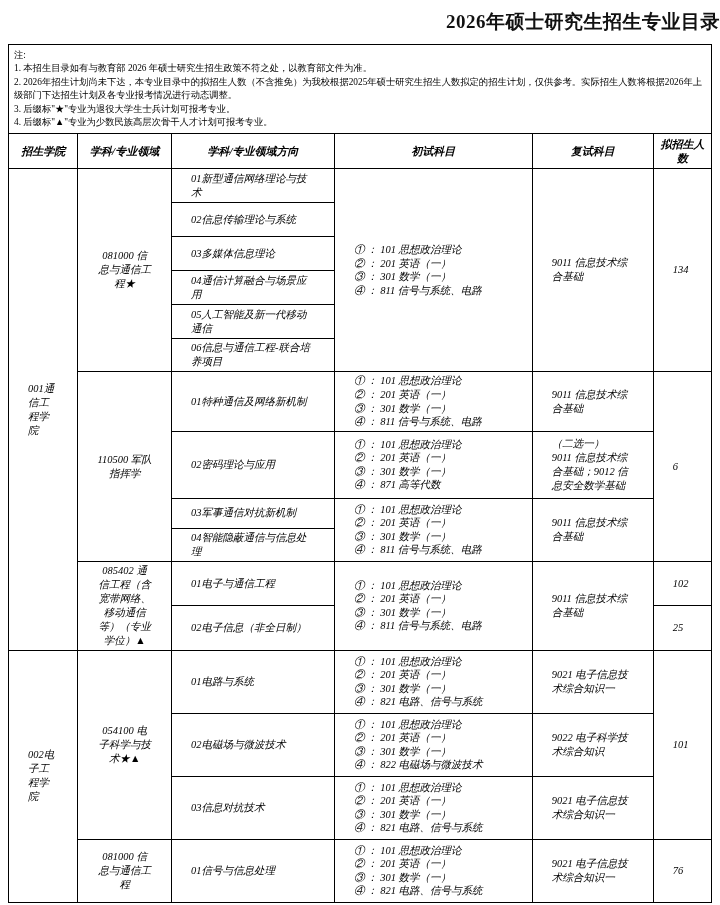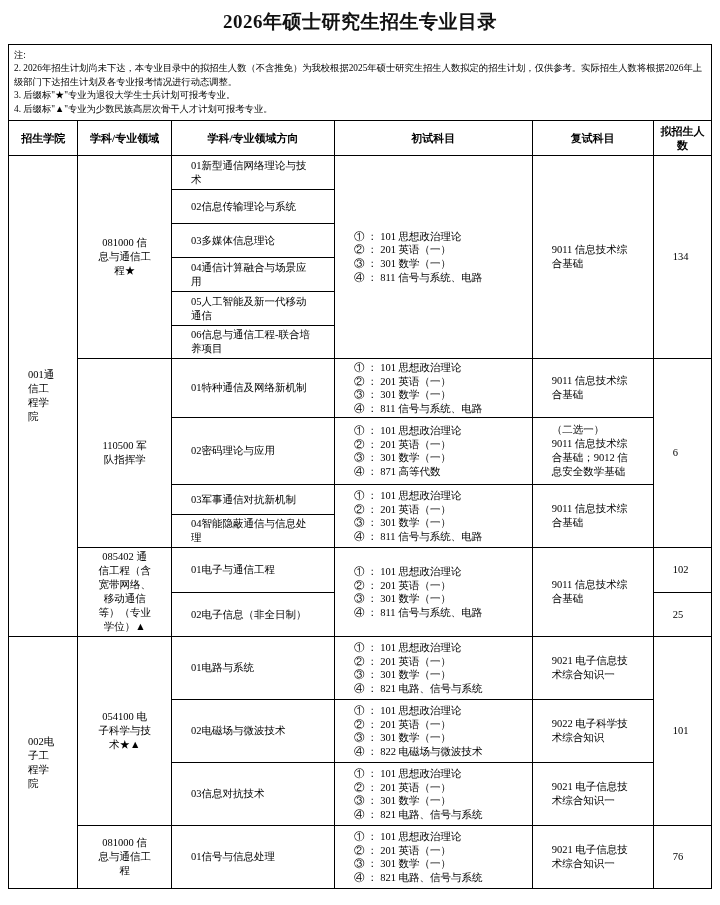--- a/index.html
+++ b/index.html
@@ -14,21 +14,21 @@
     color: #000000;
     overflow: hidden;
   }
   .page {
     width: 720px;
     height: 905px;
     position: relative;
     box-sizing: border-box;
   }
   .doc-title {
-    text-align: center;
+    text-align: right;
     font-size: 19px;
     font-weight: bold;
     letter-spacing: 0.5px;
     color: #111111;
     padding-top: 9px;
     padding-bottom: 9px;
     font-family: "Liberation Serif", "DejaVu Serif", serif;
   }
   .notes-box {
     margin: 0 8px;
@@ -43,20 +43,21 @@
     line-height: 13.4px;
     font-family: "Liberation Serif", "DejaVu Serif", serif;
     color: #000;
     white-space: normal;
   }
   table.catalog {
     margin: 0 8px;
     border-collapse: collapse;
     width: 704px;
     table-layout: fixed;
+    font-style: italic;
   }
   table.catalog td, table.catalog th {
     border: 1px solid #000000;
     vertical-align: middle;
     padding: 2px 19px;
     font-size: 10.5px;
     line-height: 14px;
     font-family: "Liberation Serif", "DejaVu Serif", serif;
     box-sizing: border-box;
     word-break: break-all;
@@ -90,20 +91,21 @@
 </style>
 </head>
 <body>
 
 <div class="page">
 
   <div class="doc-title">2026年硕士研究生招生专业目录</div>
 
   <div class="notes-box">
     <p>注:</p>
+    <p>1. 本招生目录如有与教育部 2026 年硕士研究生招生政策不符之处，以教育部文件为准。</p>
     <p>2. 2026年招生计划尚未下达，本专业目录中的拟招生人数（不含推免）为我校根据2025年硕士研究生招生人数拟定的招生计划，仅供参考。实际招生人数将根据2026年上级部门下达招生计划及各专业报考情况进行动态调整。</p>
     <p>3. 后缀标"★"专业为退役大学生士兵计划可报考专业。</p>
     <p>4. 后缀标"▲"专业为少数民族高层次骨干人才计划可报考专业。</p>
   </div>
 
   <table class="catalog">
     <tbody>
       <tr class="header-row">
         <th class="c-college">招生学院</th>
         <th class="c-field">学科/专业领域</th>

